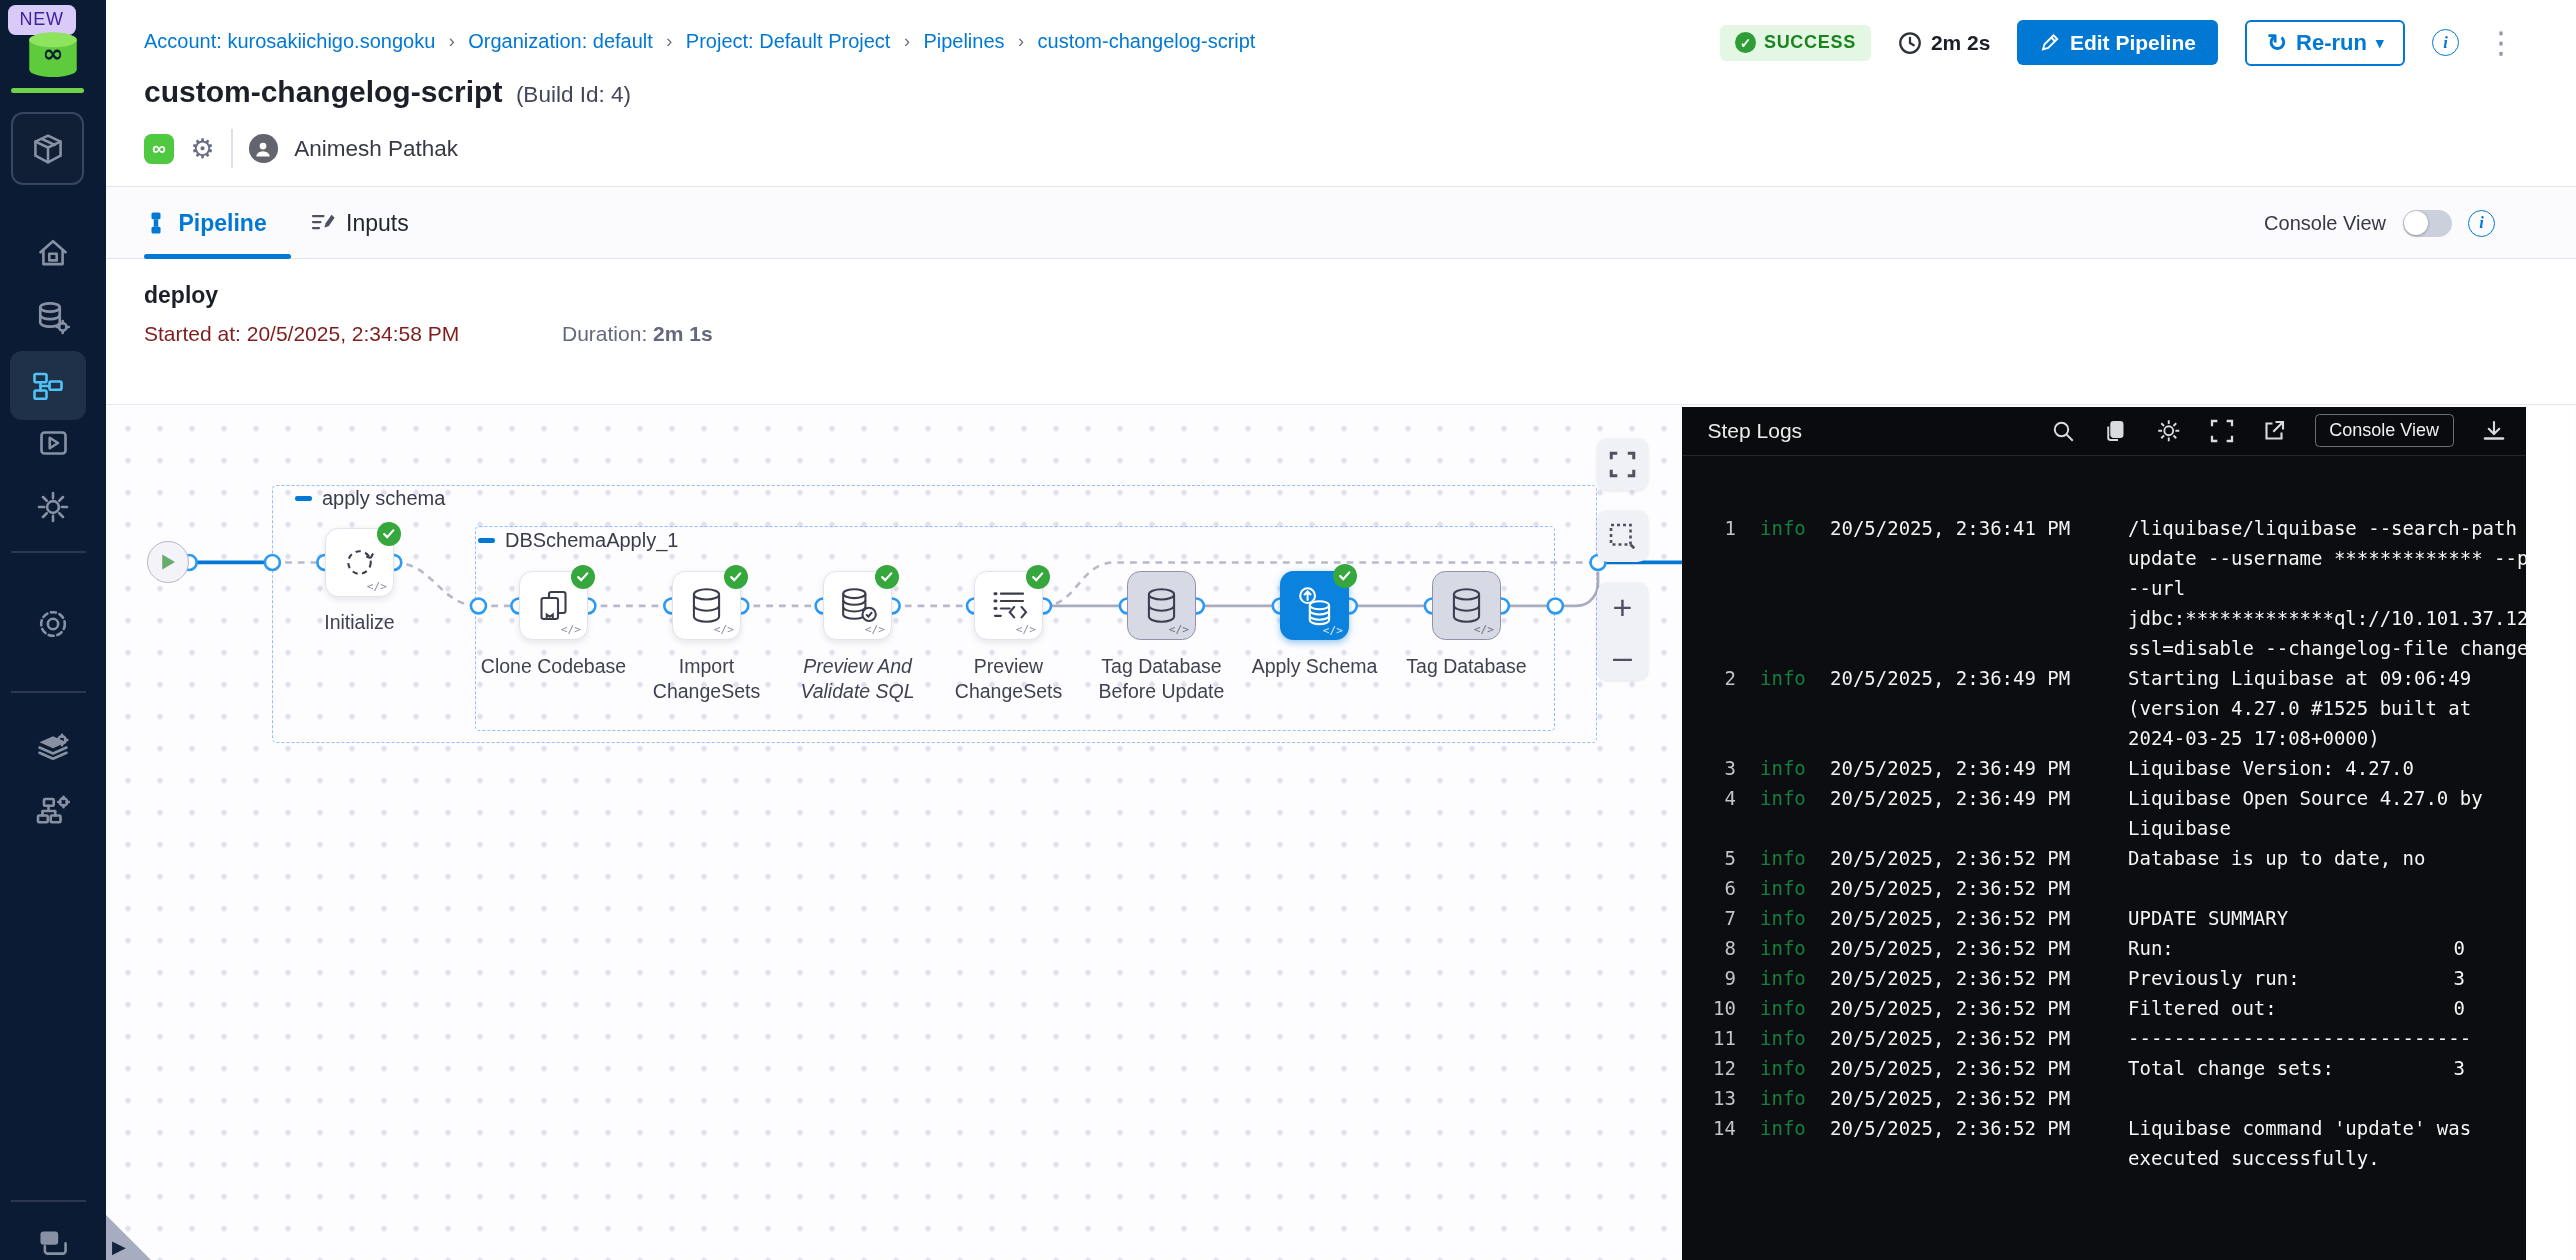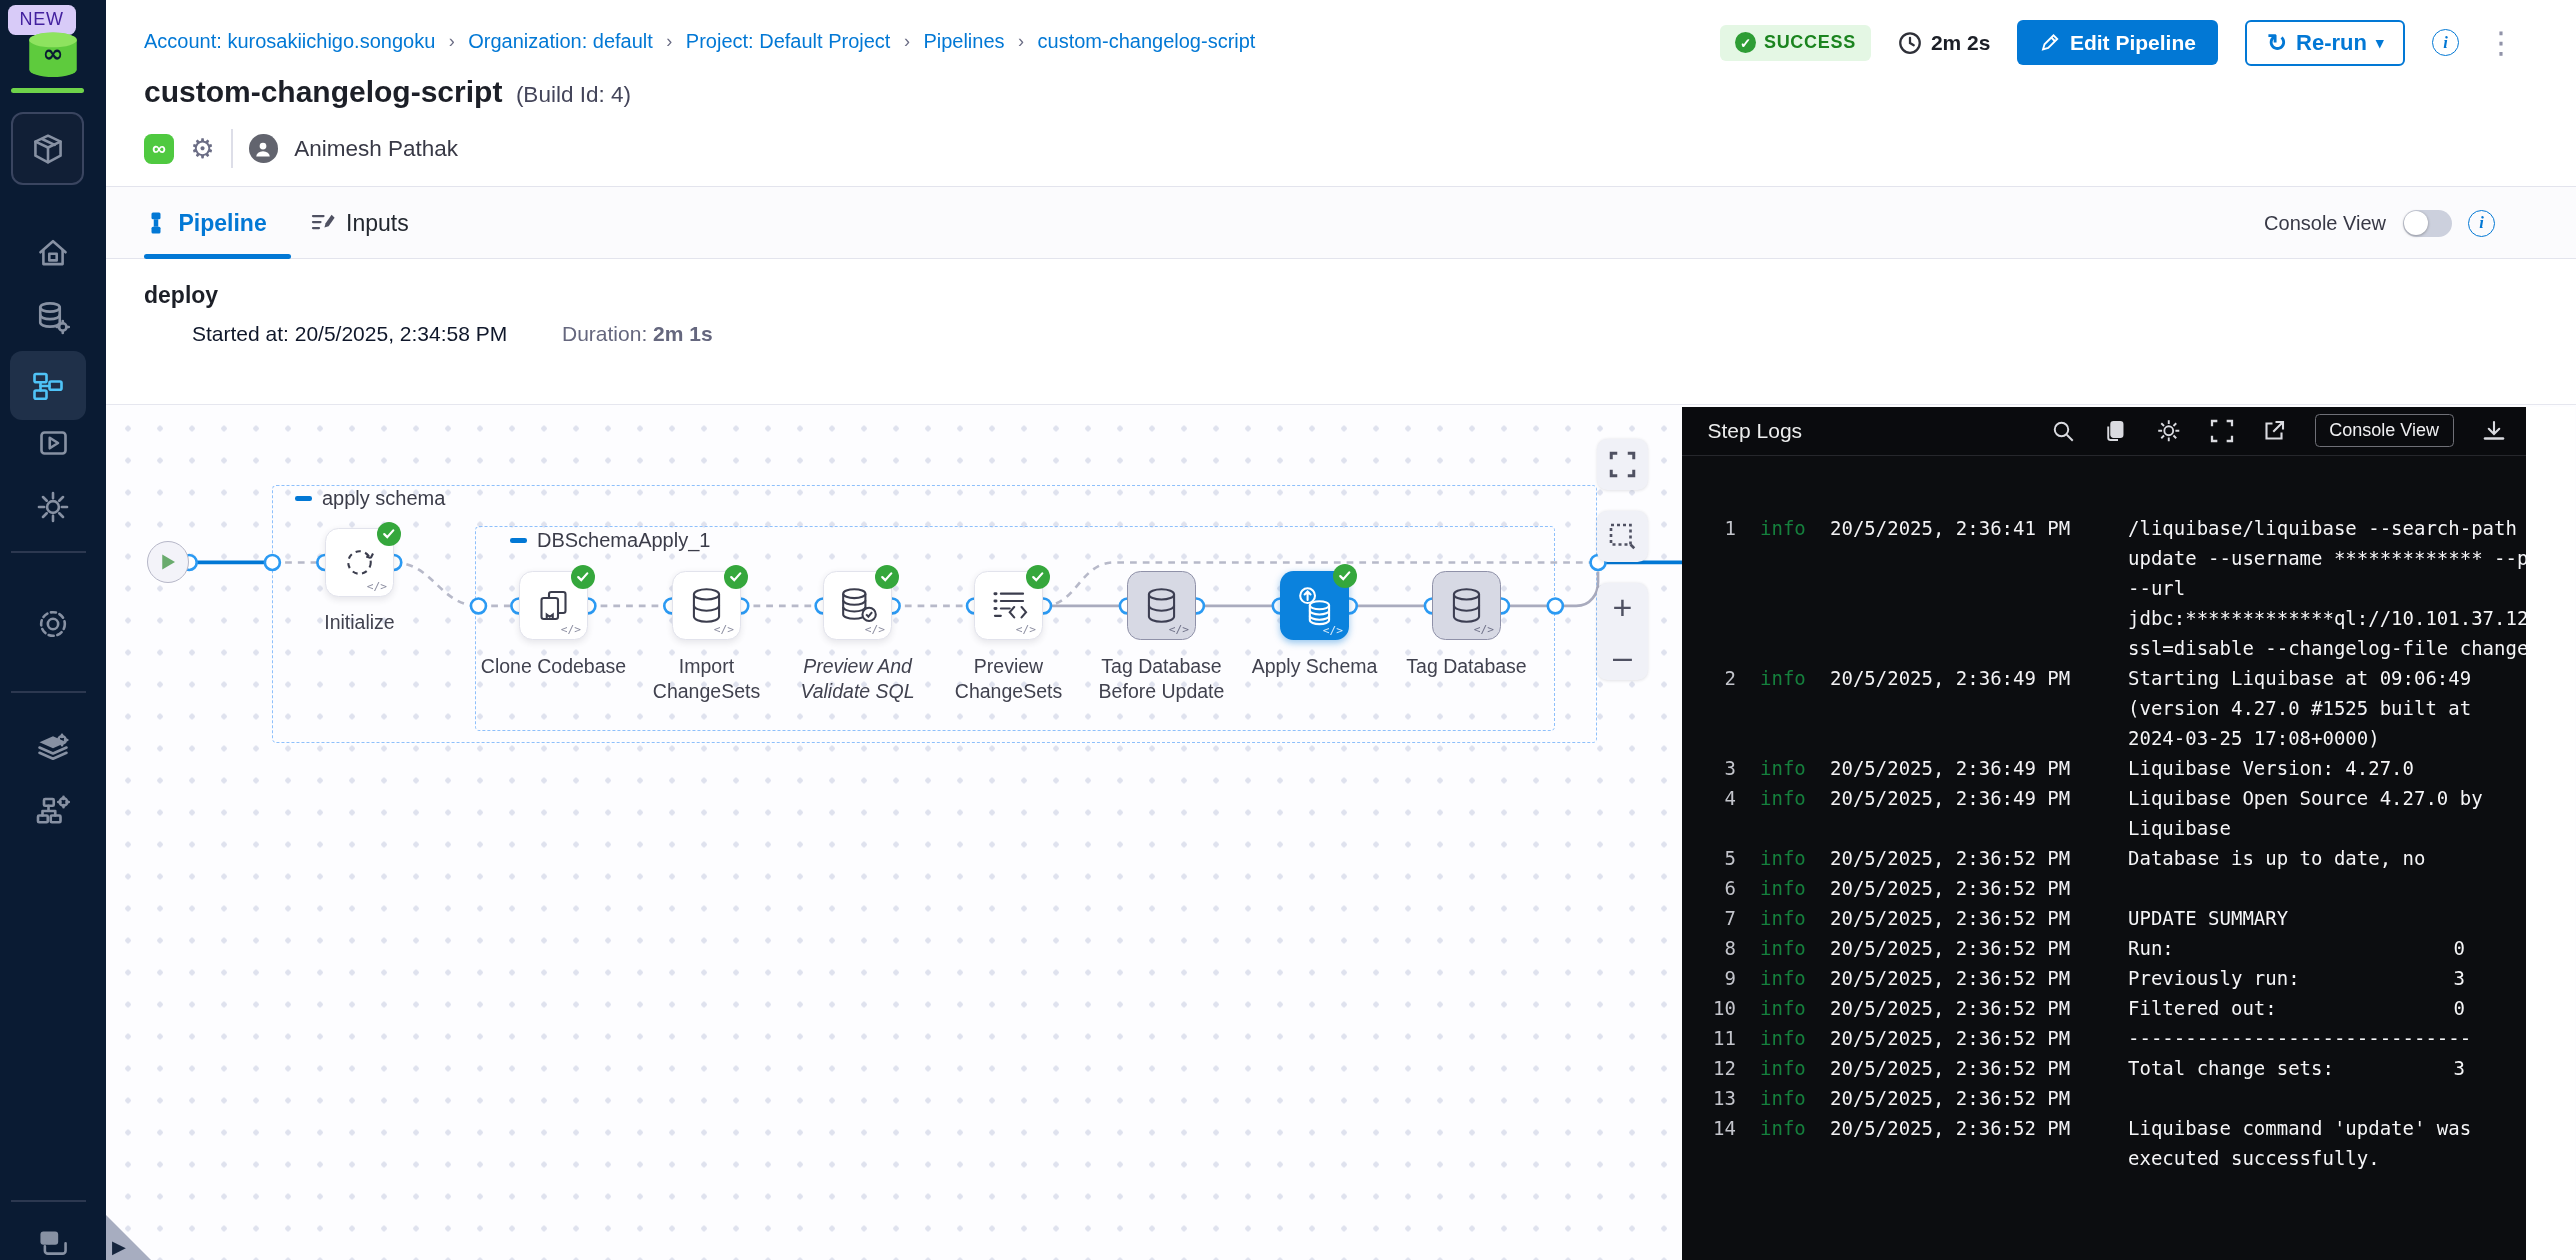--- a/index.html
+++ b/index.html
@@ -62,21 +62,21 @@
   .tab-underline { position:absolute; left:38px; top:67px; width:147px; height:5.2px; background:#0278d5; border-radius:3px; }
   .console-toggle-wrap { position:absolute; right:81px; top:0; height:72px; display:flex; align-items:center; gap:16.5px; }
   .console-label { font-size:20px; color:#383946; }
   .toggle { width:49px; height:27px; border-radius:13.5px; background:#ccd0dd; position:relative; cursor:pointer; }
   .toggle .knob { position:absolute; left:1.5px; top:1.5px; width:24px; height:24px; border-radius:50%; background:#fff;
     box-shadow:0 0.7px 3px rgba(0,0,0,.35); }
 
   
   .stage-strip { position:absolute; left:0; top:261px; width:2470px; height:144px; background:#fff; border-bottom:1.5px solid #e6e7ef; }
   .stage-name { position:absolute; left:38px; top:21px; font-size:23px; font-weight:bold; color:#1c1f27; }
-  .stage-meta { position:absolute; left:38px; top:61px; font-size:21px; color:#0f172a;margin-left:48px; }
+  .stage-meta { position:absolute; left:38px; top:61px; font-size:21px; color:#7f1d1d; }
   .stage-duration { position:absolute; left:456px; top:61px; font-size:21px; color:#65677e; }
 
   
   .canvas { position:absolute; left:0; top:405px; width:2470px; height:856px; background:#fdfdff;
     background-image:radial-gradient(circle, #dfe2ee 2.5px, transparent 3px); background-size:32px 32px;
     background-position:6px 7.5px; overflow:hidden; }
   .grp { position:absolute; border:1.9px dashed #8ec0fb; border-radius:4.5px; }
   .grp-label { position:absolute; display:flex; align-items:center; gap:10.5px; font-size:20px; color:#3b3c49;
     background:transparent; z-index:3; }
   .grp-dash { width:16.5px; height:4.5px; background:#0278d5; border-radius:2.2px; }
@@ -318,21 +318,21 @@
     </div>
 
     <div class="canvas">
 
       <div class="grp" style="left:166px;top:80px;width:1325px;height:258px"></div>
       <div class="grp-label" style="left:189px;top:82px">
         <span class="grp-dash"></span>
         <span>apply schema</span>
       </div>
       <div class="grp" style="left:369px;top:121px;width:1080px;height:205px"></div>
-      <div class="grp-label" style="left:404px;top:124px">
+      <div class="grp-label" style="left:372px;top:124px">
         <span class="grp-dash"></span>
         <span>DBSchemaApply_1</span>
       </div>
 
       <svg class="icon" width="2470" height="856" viewBox="0 0 3296 1142" style="position:absolute;left:0;top:0;z-index:2">
         <g fill="none">
           <path d="M111 210 H222" stroke="#0278d5" stroke-width="5"></path>
           <path d="M222 210 H292" stroke="#b7b9c9" stroke-width="3.5" stroke-dasharray="9 8"></path>
           <path d="M384 210 C436 210 446 268 497 268" stroke="#b7b9c9" stroke-width="3.5" stroke-dasharray="9 8"></path>
           <path d="M497 268 H551" stroke="#b7b9c9" stroke-width="3.5" stroke-dasharray="9 8"></path>

